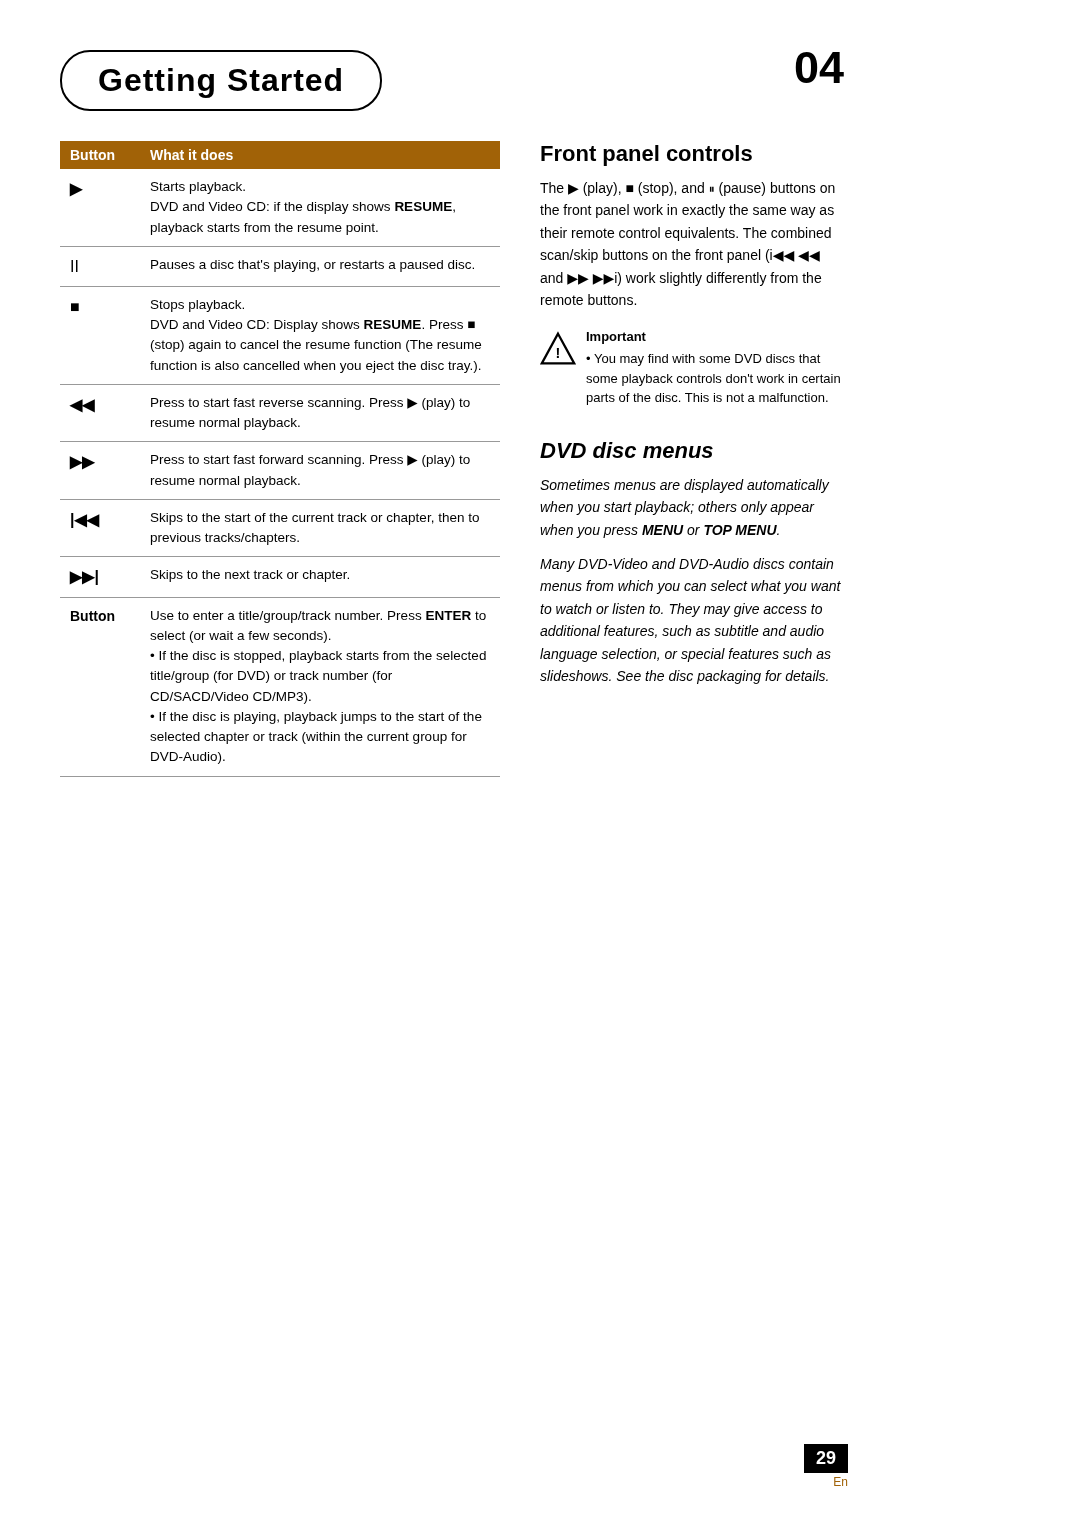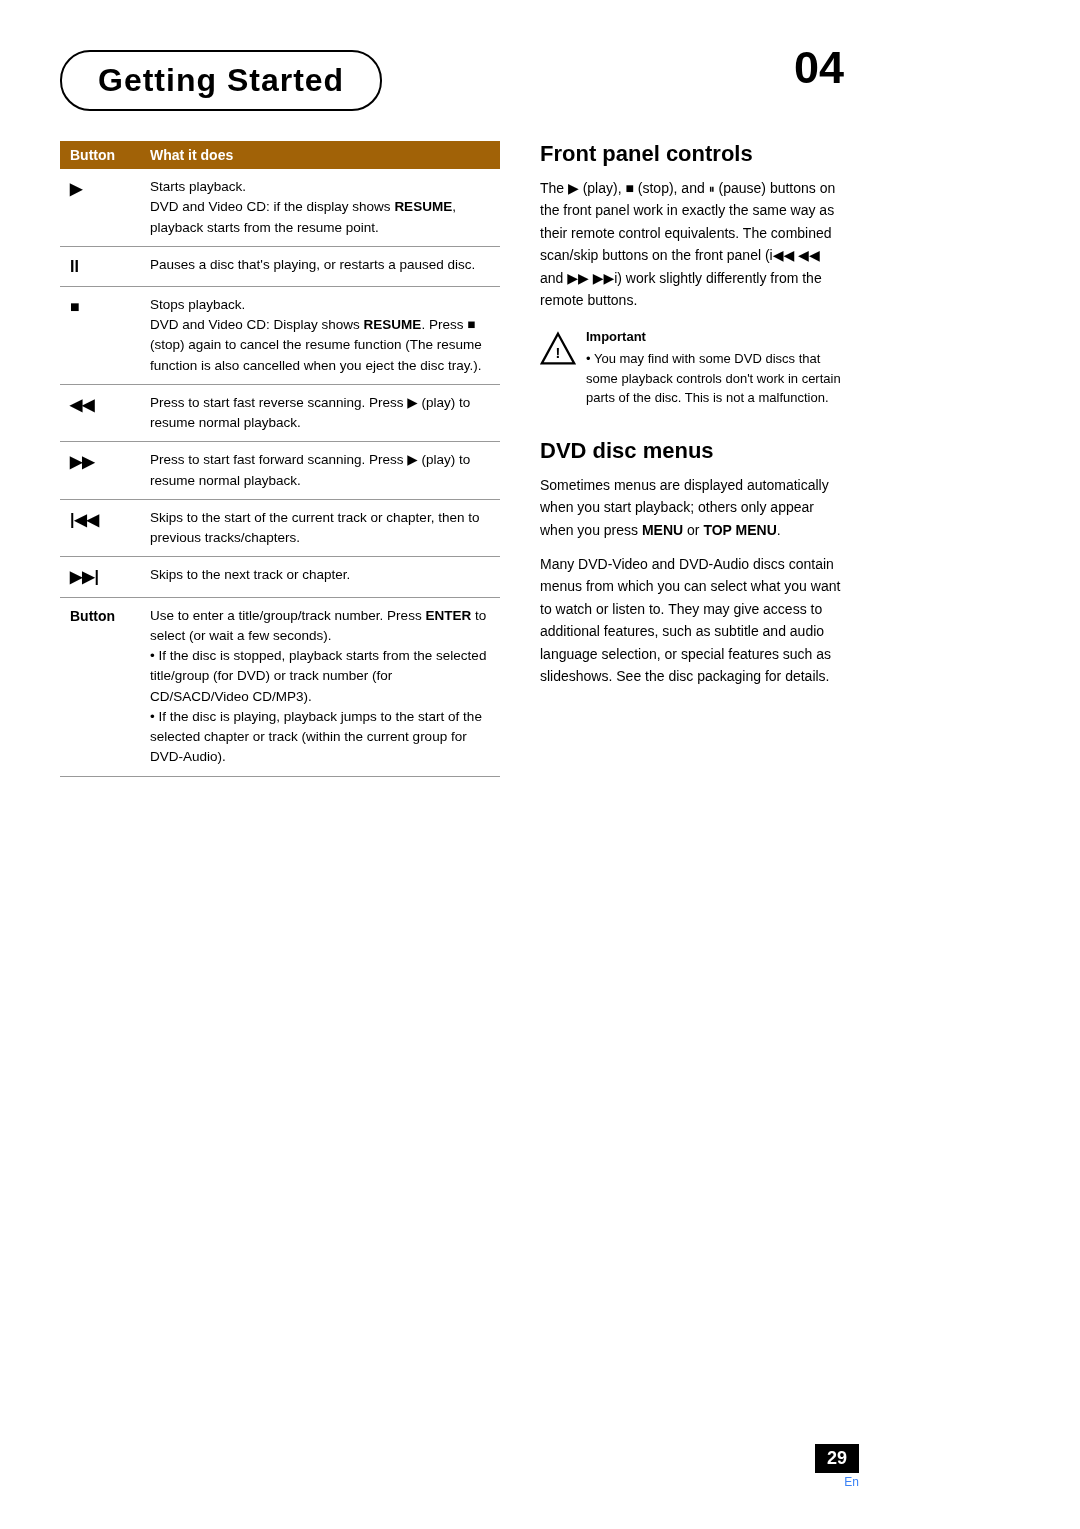--- a/index.html
+++ b/index.html
@@ -145,50 +145,51 @@
     }
 
     .important-text {
       font-size: 13px;
       line-height: 1.5;
     }
 
     
     .dvd-section {
       margin-top: 10px;
+      font-style: italic;
     }
 
     .dvd-text {
       font-size: 14px;
       line-height: 1.6;
       margin-bottom: 12px;
     }
 
     
     .page-footer {
       position: absolute;
       bottom: 40px;
-      right: 45px;
+      right: 56px;
       display: flex;
       flex-direction: column;
       align-items: flex-end;
       gap: 2px;
     }
 
     .page-number-box {
       background: #000;
       color: #fff;
       padding: 4px 12px;
       font-size: 18px;
       font-weight: bold;
     }
 
     .lang-label {
       font-size: 12px;
-      color: #3b82f6;
+      color: #a16207;
     }
   </style>
 </head>
 <body>
 
 <div class="page-container">
 
   <div class="header">
     <div class="title-box">
       <span class="title-text">Getting Started</span>
@@ -206,21 +207,21 @@
             <th>What it does</th>
           </tr>
         </thead>
         <tbody id="table-body">
 
         <tr>
               <td style="font-weight: bold; font-size: 16px;">▶</td>
               <td style="line-height: 1.5; font-size: 13.5px; margin-top: 44px;">Starts playback.<br>DVD and Video CD: if the display shows <strong>RESUME</strong>, playback starts from the resume point.</td>
             </tr>
             <tr>
-              <td style="font-weight: bold; font-size: 16px;">II</td>
+              <td style="font-weight: normal; font-size: 16px;">II</td>
               <td style="line-height: 1.5; font-size: 13.5px;">Pauses a disc that's playing, or restarts a paused disc.</td>
             </tr>
             <tr>
               <td style="font-weight: bold; font-size: 16px;">■</td>
               <td style="line-height: 1.5; font-size: 13.5px;">Stops playback.<br>DVD and Video CD: Display shows <strong>RESUME</strong>. Press <strong>■</strong> (stop) again to cancel the resume function (The resume function is also cancelled when you eject the disc tray.).</td>
             </tr>
             <tr>
               <td style="font-weight: bold; font-size: 16px;">◀◀</td>
               <td style="line-height: 1.5; font-size: 13.5px;">Press to start fast reverse scanning. Press ▶ (play) to resume normal playback.</td>
             </tr>

